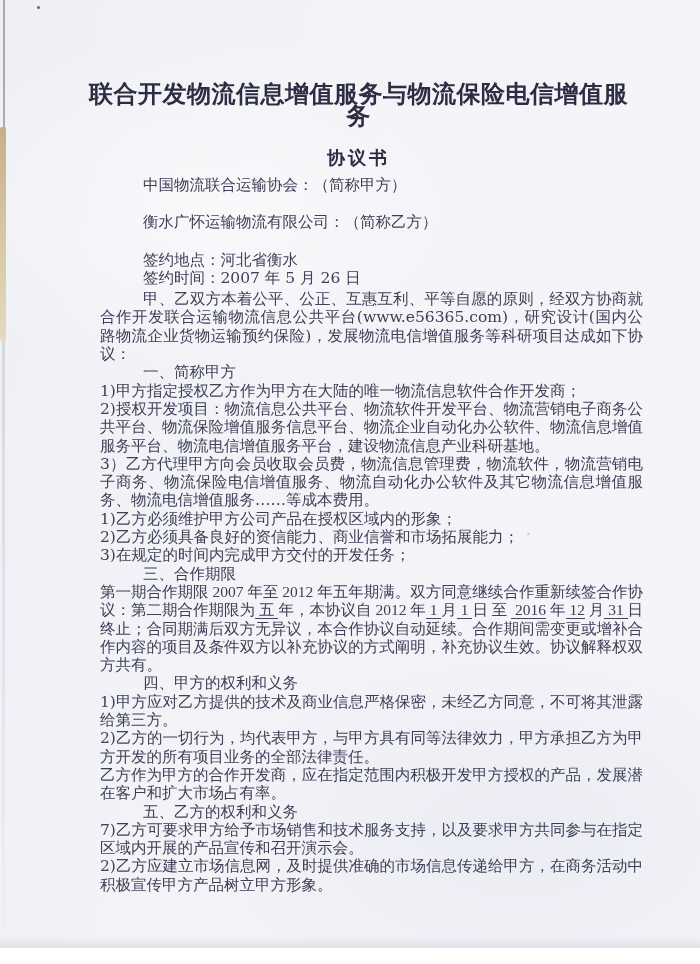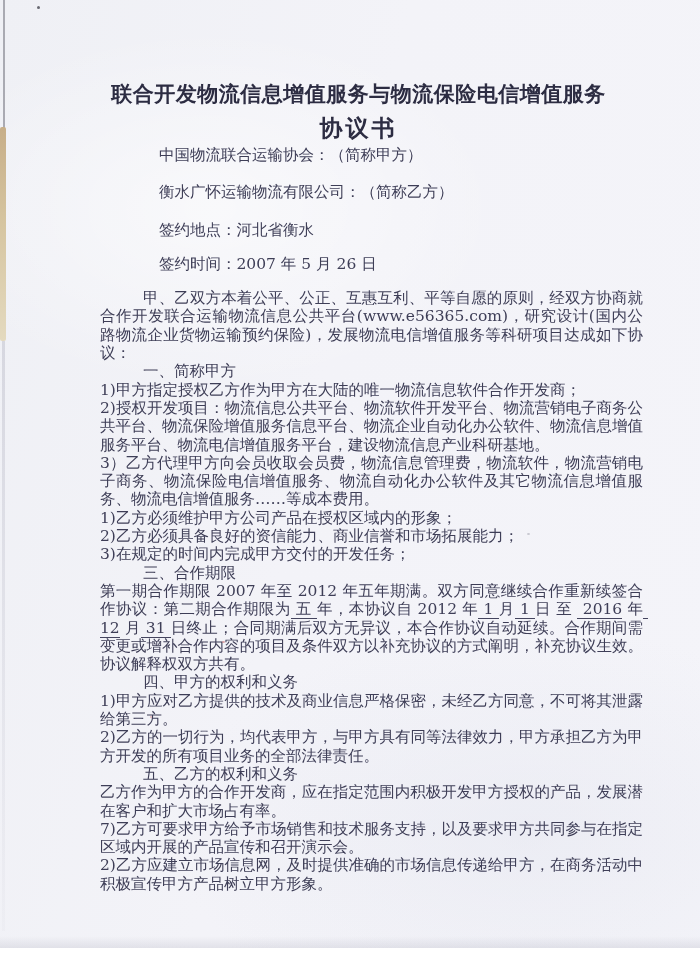--- a/index.html
+++ b/index.html
@@ -38,37 +38,37 @@
   .speck.s5{left:527px;top:533px;width:3px;height:2px;background:rgba(120,120,135,.35);}
   
   .content{
     position:absolute;left:100px;top:83px;width:543px;
     font-size:15.5px;line-height:18.3px;
     text-align:justify;
     color:#3e3e57;
   }
   .title1{
     margin:0 0 0 0;position:relative;left:-13px;
-    font-size:21px;line-height:22px;font-weight:bold;
+    font-size:24px;line-height:22px;font-weight:bold;
     letter-spacing:.5px;text-align:center;color:#2c2c42;
   }
   .title2{
-    margin:12px 0 0 0;position:relative;left:-13px;
-    font-size:23px;line-height:22px;font-weight:bold;
+    margin:20px 0 0 0;position:relative;left:-13px;
+    font-size:18px;line-height:22px;font-weight:bold;
     letter-spacing:3px;text-align:center;color:#2c2c42;
   }
-  .meta{margin:16px;padding-left:43px;text-align:left;}
+  .meta{margin:0;padding-left:43px;text-align:left;}
   .meta.party-a{margin-top:7px;}
   .meta.party-b{margin-top:19px;}
   .meta.sign-place{margin-top:19px;}
   .meta.sign-time{margin-top:0;}
   p.para{margin:0;}
   p.preamble{margin-top:3px;text-indent:43px;}
   p.sec-heading{text-indent:43px;}
-  p.seg{white-space:pre-wrap;}
+  p.seg{white-space:pre-wrap;font-family:Liberation Serif, serif;}
   .u{border-bottom:1px solid #44445e;}
 </style>
 </head>
 <body>
 
 <div class="page">
 
   <div class="content">
 
     <div class="title1">联合开发物流信息增值服务与物流保险电信增值服务</div>
@@ -90,22 +90,22 @@
     <p class="para">2)乙方必须具备良好的资信能力、商业信誉和市场拓展能力；</p>
     <p class="para">3)在规定的时间内完成甲方交付的开发任务；</p>
 
     <p class="para sec-heading">三、合作期限</p>
     <p class="para seg"><span>第一期合作期限 2007 年至 2012 年五年期满。双方同意继续合作重新续签合作协议：第二期合作期限为</span><span class="u"> 五 </span><span>年，本协议自 2012 年</span><span class="u"> 1 </span><span>月</span><span class="u"> 1 </span><span>日 至 </span><span class="u"> 2016</span><span> 年</span><span class="u"> 12</span><span> 月</span><span class="u"> 31 </span><span>日终止；合同期满后双方无异议，本合作协议自动延续。合作期间需变更或增补合作内容的项目及条件双方以补充协议的方式阐明，补充协议生效。协议解释权双方共有。</span></p>
 
     <p class="para sec-heading">四、甲方的权利和义务</p>
     <p class="para">1)甲方应对乙方提供的技术及商业信息严格保密，未经乙方同意，不可将其泄露给第三方。</p>
     <p class="para">2)乙方的一切行为，均代表甲方，与甲方具有同等法律效力，甲方承担乙方为甲方开发的所有项目业务的全部法律责任。</p>
 
+    <p class="para">乙方作为甲方的合作开发商，应在指定范围内积极开发甲方授权的产品，发展潜在客户和扩大市场占有率。</p>
     <p class="para sec-heading">五、乙方的权利和义务</p>
-    <p class="para">乙方作为甲方的合作开发商，应在指定范围内积极开发甲方授权的产品，发展潜在客户和扩大市场占有率。</p>
     <p class="para">7)乙方可要求甲方给予市场销售和技术服务支持，以及要求甲方共同参与在指定区域内开展的产品宣传和召开演示会。</p>
     <p class="para">2)乙方应建立市场信息网，及时提供准确的市场信息传递给甲方，在商务活动中积极宣传甲方产品树立甲方形象。</p>
 
   </div>
 
   <div class="edge-dark-line"></div>
   <div class="tan-strip"></div>
   <div class="left-faint"></div>
   <div class="speck s1"></div>
   <div class="speck s2"></div>

